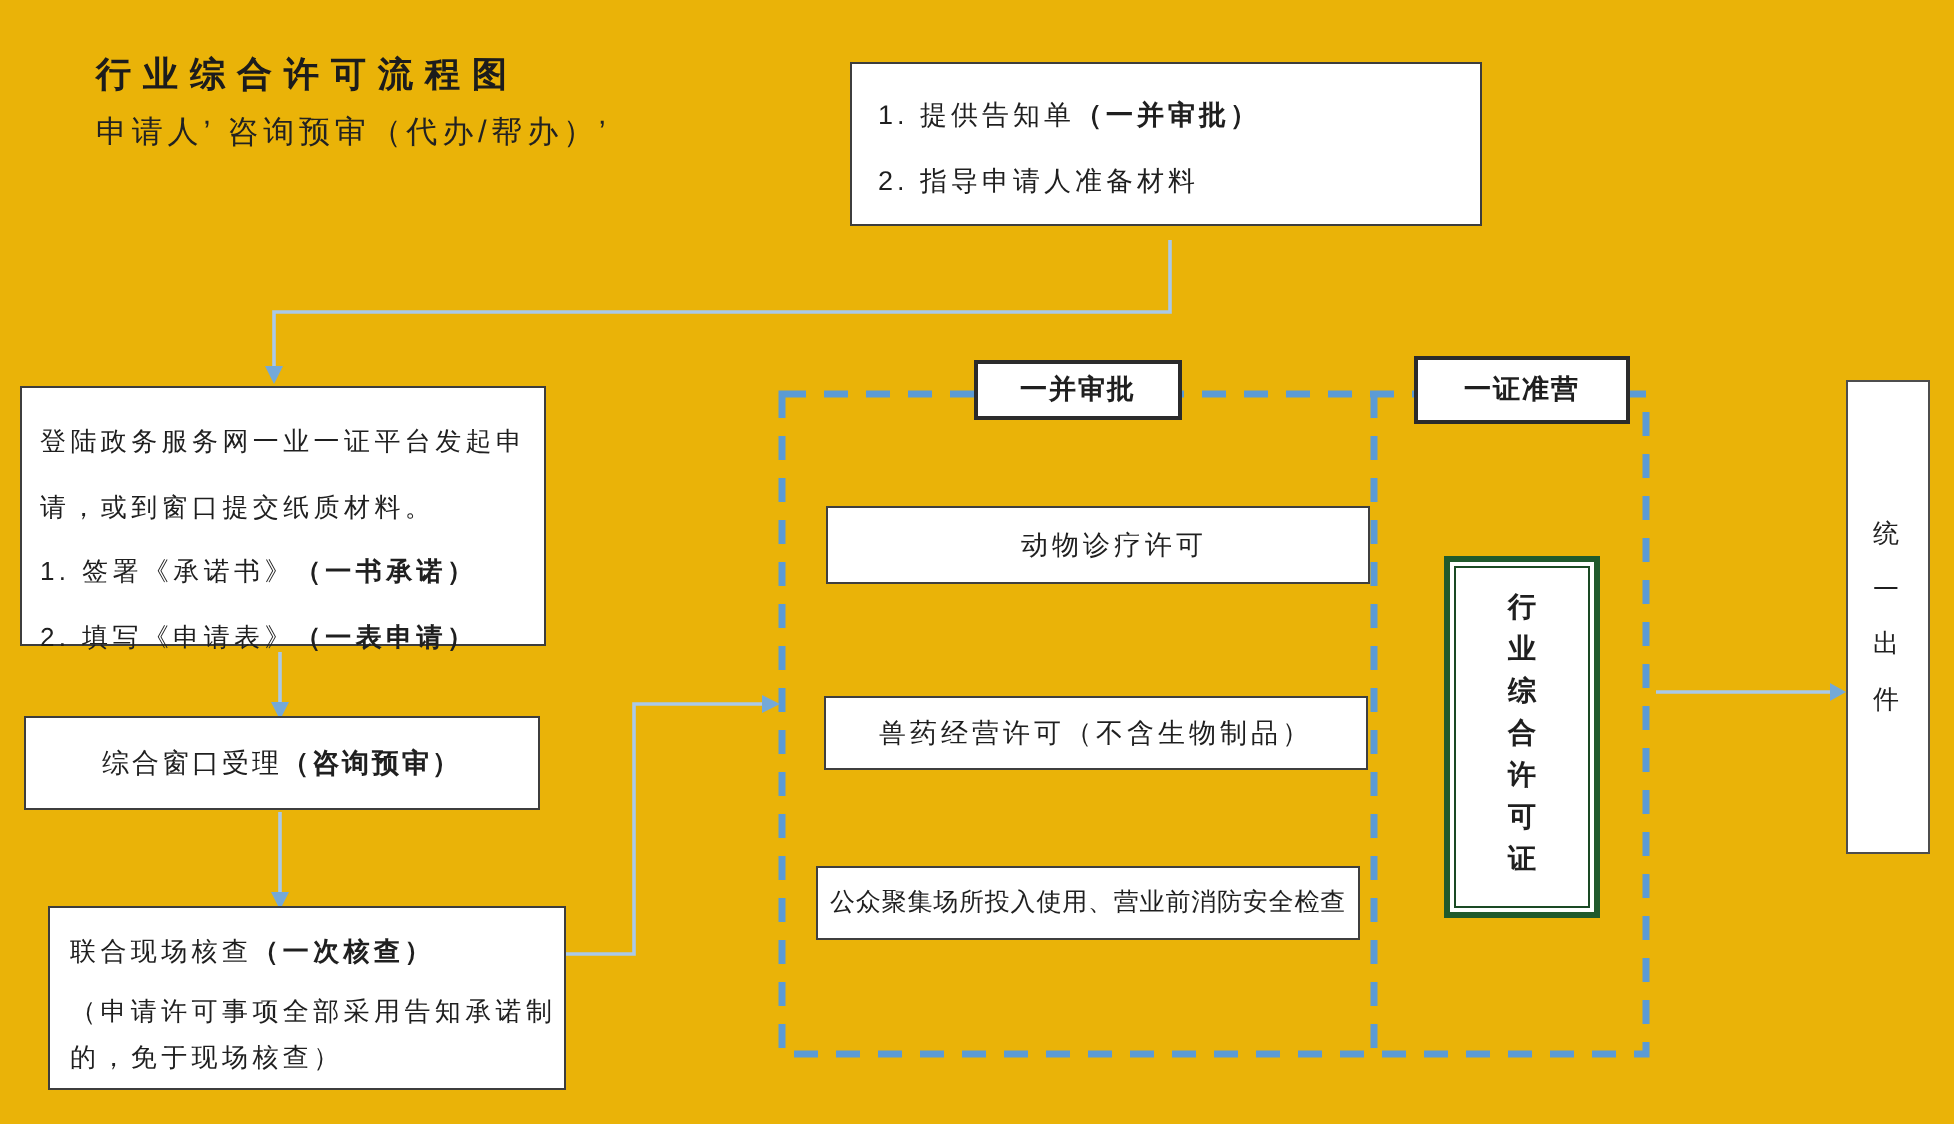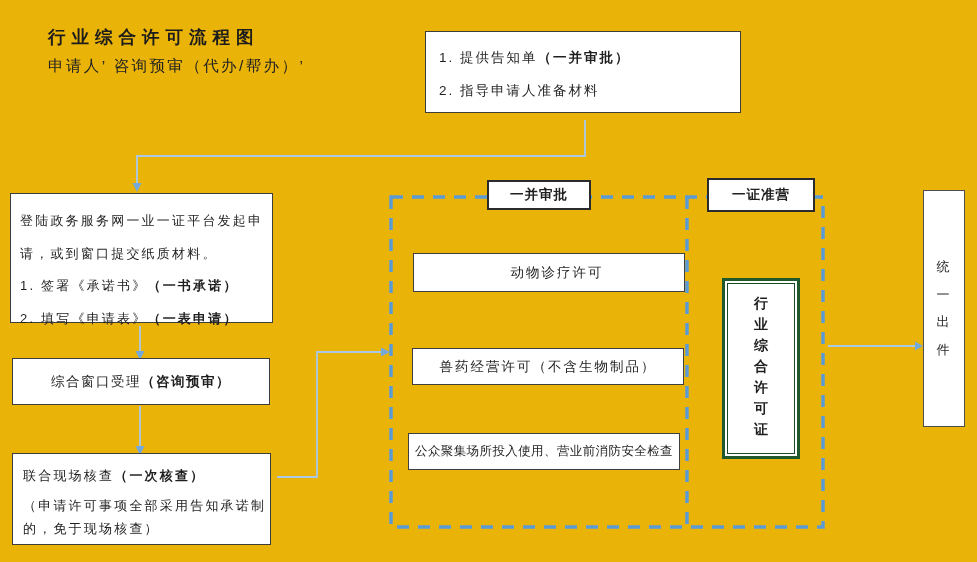--- a/index.html
+++ b/index.html
@@ -8,21 +8,21 @@
   .layer{position:absolute;left:0;top:0;width:977px;height:562px;}
   .box{position:absolute;background:#fff;border:1.4px solid #3d3d3d;box-sizing:border-box;}
   .center{display:flex;align-items:center;justify-content:center;}
   .title{position:absolute;left:48px;top:25px;font-size:17.5px;font-weight:bold;letter-spacing:6px;color:#1c1c1c;white-space:nowrap;}
   .subtitle{position:absolute;left:48px;top:56px;font-size:15.5px;letter-spacing:2.4px;color:#222;white-space:nowrap;}
   .notice{left:425px;top:31px;width:316px;height:82px;padding:9px 8px 0 13px;font-size:13.5px;letter-spacing:2px;}
   .notice .nline{line-height:33px;white-space:nowrap;}
   .apply{left:10px;top:193px;width:263px;height:130px;padding:11px 9px 0 9px;font-size:13px;letter-spacing:2.2px;}
   .apply .aline{line-height:32.5px;white-space:nowrap;}
   .window{left:12px;top:358px;width:258px;height:47px;font-size:13.5px;letter-spacing:1.5px;white-space:nowrap;}
-  .inspect{left:12px;top:453px;width:259px;height:92px;padding:12px 6px 0 10px;font-size:13px;letter-spacing:2.2px;}
+  .inspect{left:24px;top:453px;width:259px;height:92px;padding:12px 6px 0 10px;font-size:13px;letter-spacing:2.2px;}
   .inspect .iline{line-height:20px;white-space:nowrap;}
   .inspect .note{margin-top:9px;line-height:22.5px;}
   .inspect .note div{white-space:nowrap;}
   .seclabel{border:2px solid #2b2b2b;font-weight:bold;font-size:13.5px;letter-spacing:1px;z-index:3;white-space:nowrap;}
   .lbl-approval{left:487px;top:180px;width:104px;height:30px;}
   .lbl-permit{left:707px;top:178px;width:108px;height:34px;}
   .item{border:1.3px solid #3f3f3f;font-size:13.5px;letter-spacing:2px;white-space:nowrap;z-index:2;}
   .item-animal{left:413px;top:253px;width:272px;height:39px;padding-left:16px;}
   .item-vetmed{left:412px;top:348px;width:272px;height:37px;}
   .item-fire{left:408px;top:433px;width:272px;height:37px;font-size:12.5px;letter-spacing:0.4px;}

